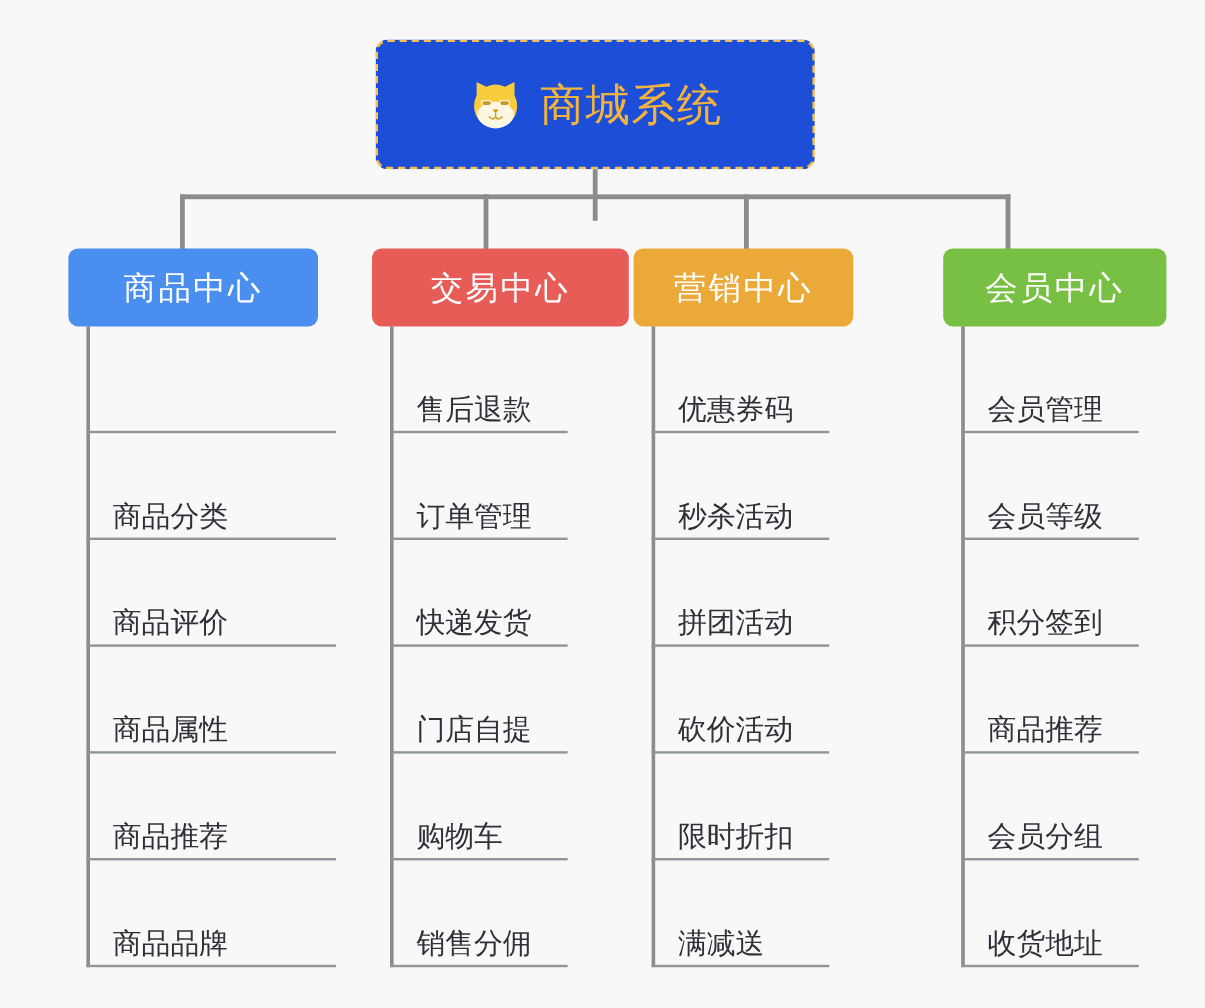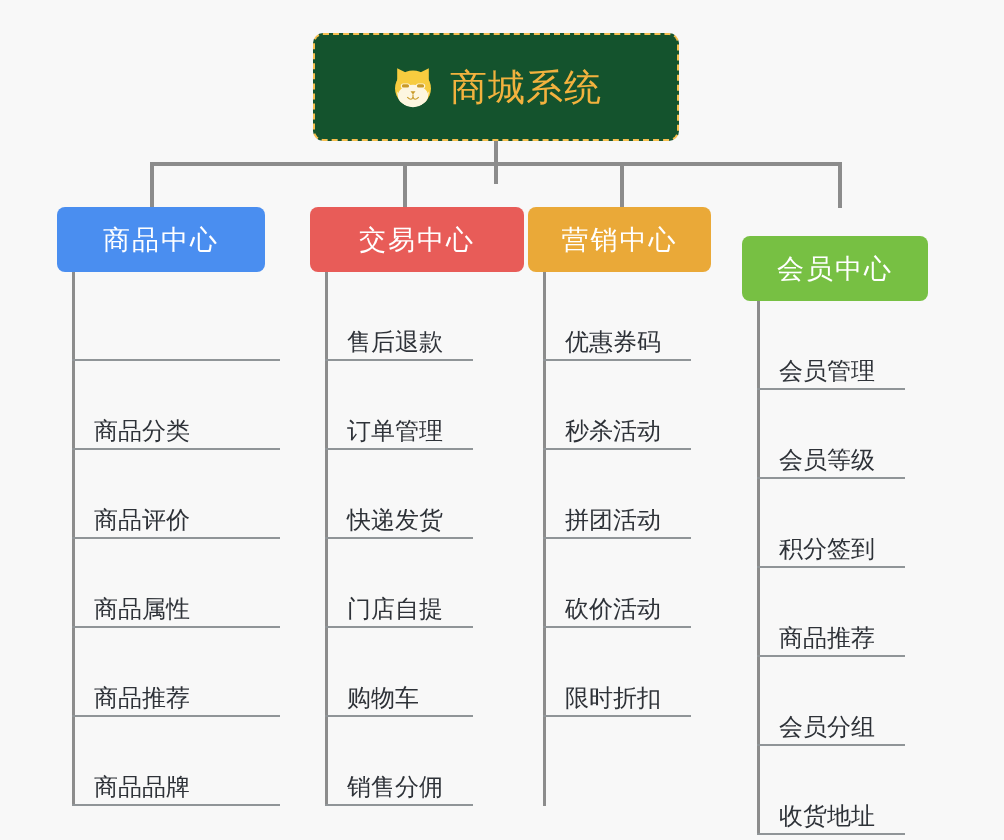--- a/index.html
+++ b/index.html
@@ -21,21 +21,21 @@
   }
 
   
   .root-node {
     position: absolute;
     left: 313px;
     top: 33px;
     width: 366px;
     height: 108px;
     box-sizing: border-box;
-    background: #14532d;
+    background: #1d4ed8;
     border: 2px dashed #f6bf4f;
     border-radius: 10px;
     display: flex;
     align-items: center;
     justify-content: center;
     gap: 14px;
   }
   .root-title {
     font-size: 37px;
     color: #f2b23e;
@@ -249,23 +249,27 @@
             <div class="leaf-rule" style="width: 148px;"></div>
           </div>
           <div class="leaf">
             <span class="leaf-label">砍价活动</span>
             <div class="leaf-rule" style="width: 148px;"></div>
           </div>
           <div class="leaf">
             <span class="leaf-label">限时折扣</span>
             <div class="leaf-rule" style="width: 148px;"></div>
           </div>
+          <div class="leaf">
+            <span class="leaf-label">满减送</span>
+            <div class="leaf-rule" style="width: 148px;"></div>
+          </div>
         </div>
       </div>
-      <div class="column" style="left: 742px; width: 186px; margin-top: 29px;">
+      <div class="column" style="left: 786px; width: 186px;">
         <div class="cat-header" style="background: rgb(119, 192, 67); width: 186px;">
           <span>会员中心</span>
         </div>
         <div class="leaf-wrap">
           <div class="spine" style="background: rgb(140, 140, 140); height: 534px;"></div>
           <div class="leaf">
             <span class="leaf-label">会员管理</span>
             <div class="leaf-rule" style="width: 148px;"></div>
           </div>
           <div class="leaf">

